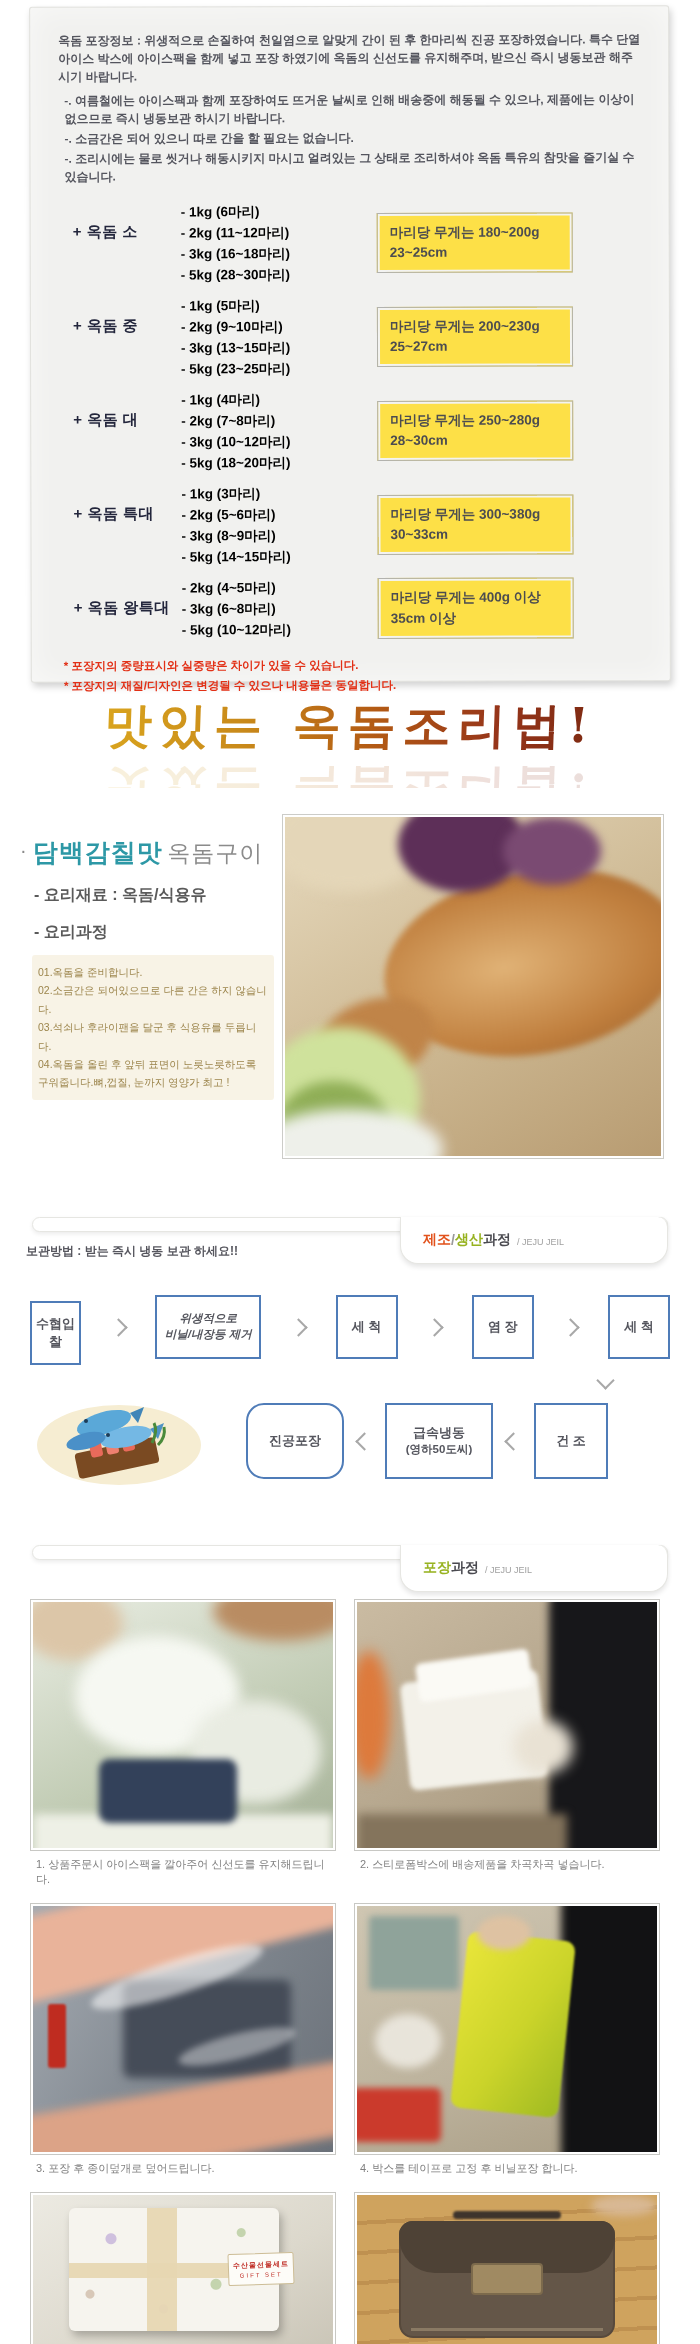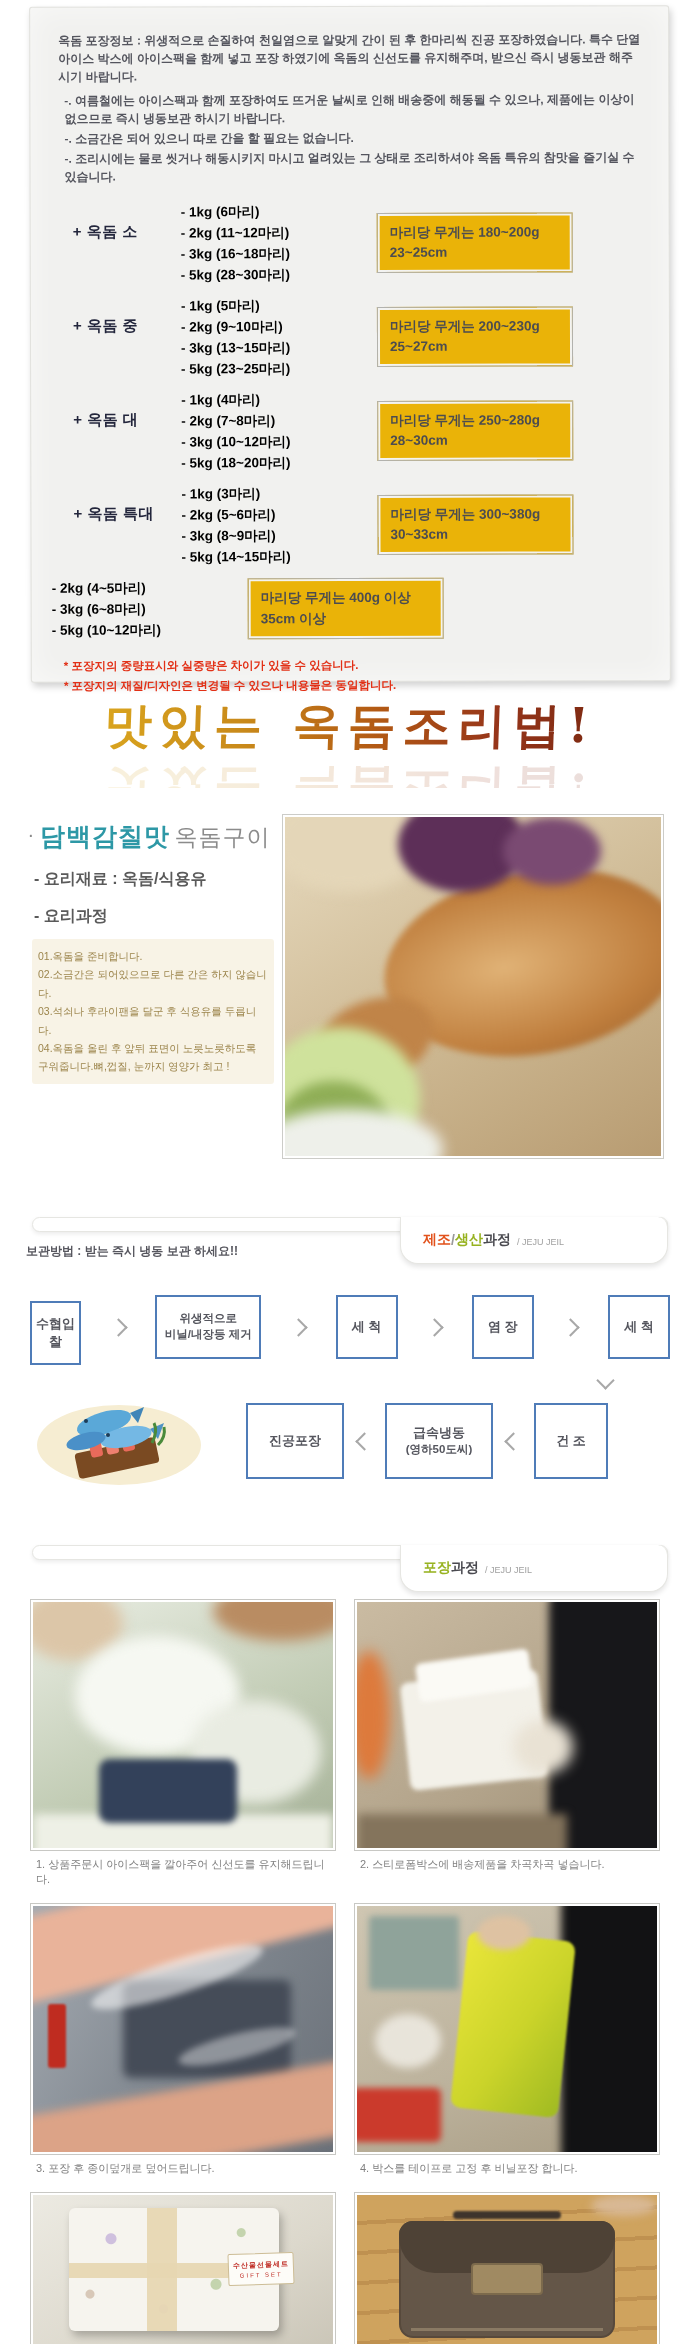--- a/index.html
+++ b/index.html
@@ -17,38 +17,38 @@
     padding:22px 20px 14px; position:relative; transform:rotate(-0.15deg);
   }
   .intro { color:#54555e; font-size:12px; font-weight:bold; line-height:1.5; margin:2px 8px 6px; }
   .note  { color:#54555e; font-size:12px; font-weight:bold; line-height:1.5; margin:2px 8px 2px 14px; }
   .sizes { margin-top:16px; }
   .size-row { display:flex; margin-bottom:10px; }
   .size-name { width:130px; padding-left:22px; box-sizing:border-box; font-size:15px; font-weight:bold; color:#23263c; letter-spacing:0.5px; padding-top:2px;margin-top:19px; }
   .size-opts { width:190px; font-size:13.5px; font-weight:bold; color:#000000; line-height:21px; }
   .spec-box {
     width:196px; margin-left:6px; align-self:center; box-sizing:border-box;
-    border:1px solid #b2b2ae; background:#eab308; box-shadow:inset 0 0 0 2px #f3f3f1;
+    border:1px solid #b2b2ae; background:#fde047; box-shadow:inset 0 0 0 2px #f3f3f1;
     padding:9px 12px; font-size:13.5px; font-weight:bold; color:#4c4c50; line-height:1.5;
   }
   .warnings { margin:16px 0 0 12px; color:#e23016; font-size:11.5px; font-weight:bold; line-height:1.7; }
   
   .callig-wrap { margin-top:12px; text-align:center; }
   .callig {
     display:inline-block; font-family:"DejaVu Serif", serif; font-weight:bold;
     font-size:48px; letter-spacing:7px; transform:skewX(-2deg);
     background:linear-gradient(90deg,#d9a41e 0%,#c98a1a 28%,#b35a14 55%,#96351a 80%,#7e2a12 100%);
     -webkit-background-clip:text; background-clip:text; color:transparent;
   }
   .reflect-clip { height:30px; overflow:hidden; opacity:0.15; }
   .reflect-clip .callig { transform:scaleY(-1) skewX(2deg); }
   
   .recipe { display:flex; margin:26px 0 0 20px; }
   .recipe-left { width:258px; }
-  .recipe-title { margin-top:6px; white-space:nowrap;text-align:center; }
+  .recipe-title { margin-top:22px; white-space:nowrap; }
   .bullet { color:#8a8a8a; font-size:20px; margin-right:6px; vertical-align:4px; }
   .t-accent { color:#2d98a6; font-family:"DejaVu Serif", serif; font-weight:bold; font-size:25px; letter-spacing:1px; }
   .t-rest { color:#8b8b8b; font-family:"DejaVu Serif", serif; font-size:23px; letter-spacing:1px; }
   .recipe-meta { margin:16px 0 0 14px; font-size:16px; color:#5a5a5a; font-weight:bold; }
   .recipe-steps {
     margin:12px 4px 0 12px; background:rgba(242,233,210,0.55); border-radius:3px;
     padding:8px 6px; font-size:10.5px; color:#9c854c; line-height:1.75;
   }
   .photo-frame { border:1px solid #ccccc8; background:#fff; padding:2px; box-sizing:border-box; }
   .recipe-photo-frame { width:382px; height:345px; margin-left:4px; }
@@ -76,23 +76,23 @@
   .tab-seg2 { color:#97b220; font-weight:bold; font-size:14px; }
   .tab-seg3 { color:#4a4a50; font-weight:bold; font-size:14px; }
   .tab-sub  { color:#a0a0a0; font-size:9px; margin-left:6px; padding-top:3px; }
   .storage  { position:absolute; left:-6px; top:26px; font-size:12px; font-weight:bold; color:#56565e; }
   
   .flow { margin:22px 30px 0; }
   .flow-row1 { display:flex; align-items:center; justify-content:space-between; }
   .fbox { border:2px solid #4f7cb8; background:#fff; color:#55565e; font-size:13px; font-weight:bold;
           display:flex; flex-direction:column; align-items:center; justify-content:center;
           height:64px; box-sizing:border-box; text-align:center; line-height:1.35; }
-  .w1 { width:51px;margin-top:12px; } .w2 { width:106px; font-size:11.5px; } .w3 { width:62px; }
+  .w1 { width:51px;margin-top:12px; } .w2 { width:106px; font-size:11.5px;font-style:italic; } .w3 { width:62px; }
   .r2 { height:76px; }
-  .wv { width:98px; } .wf { width:108px; } .wd { width:74px; }
+  .wv { width:98px;border-radius:18px; } .wf { width:108px; } .wd { width:74px; }
   .fline2 { font-size:11.5px; }
   .chev { width:11px; height:11px; border-top:2px solid #a8a8a8; border-right:2px solid #a8a8a8; flex:none; }
   .chev-r { transform:rotate(45deg); }
   .chev-l { transform:rotate(-135deg); }
   .chev-d { transform:rotate(135deg); }
   .down-row { display:flex; justify-content:flex-end; padding-right:58px; margin-top:9px; }
   .flow-row2 { display:flex; align-items:center; margin-top:8px; }
   .fish-art { width:170px; height:92px; margin-left:4px; flex:none; }
   .row2-boxes { display:flex; align-items:center; margin-left:auto; margin-right:62px; }
   .row2-boxes .chev { margin:0 14px; }
@@ -220,20 +220,21 @@
         <div>- 2kg (5~6마리)</div>
         <div>- 3kg (8~9마리)</div>
         <div>- 5kg (14~15마리)</div>
       </div>
       <div class="spec-box">
         <div>마리당 무게는 300~380g</div>
         <div>30~33cm</div>
       </div>
     </div>
     <div class="size-row">
+      <div class="size-name">+ 옥돔 왕특대</div>
       <div class="size-opts">
         <div>- 2kg (4~5마리)</div>
         <div>- 3kg (6~8마리)</div>
         <div>- 5kg (10~12마리)</div>
       </div>
       <div class="spec-box">
         <div>마리당 무게는 400g 이상</div>
         <div>35cm 이상</div>
       </div>
     </div>

